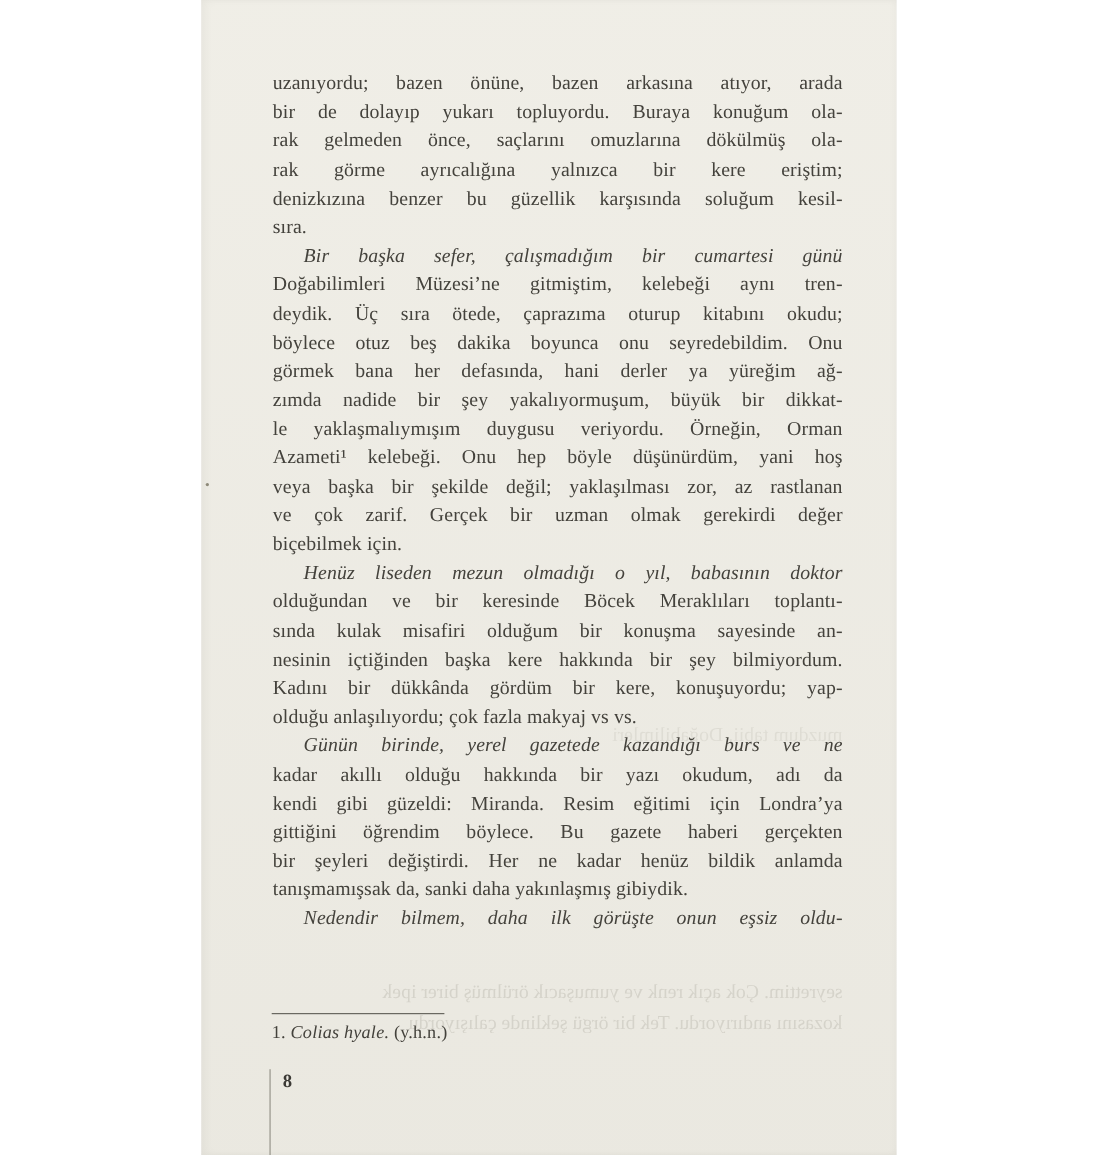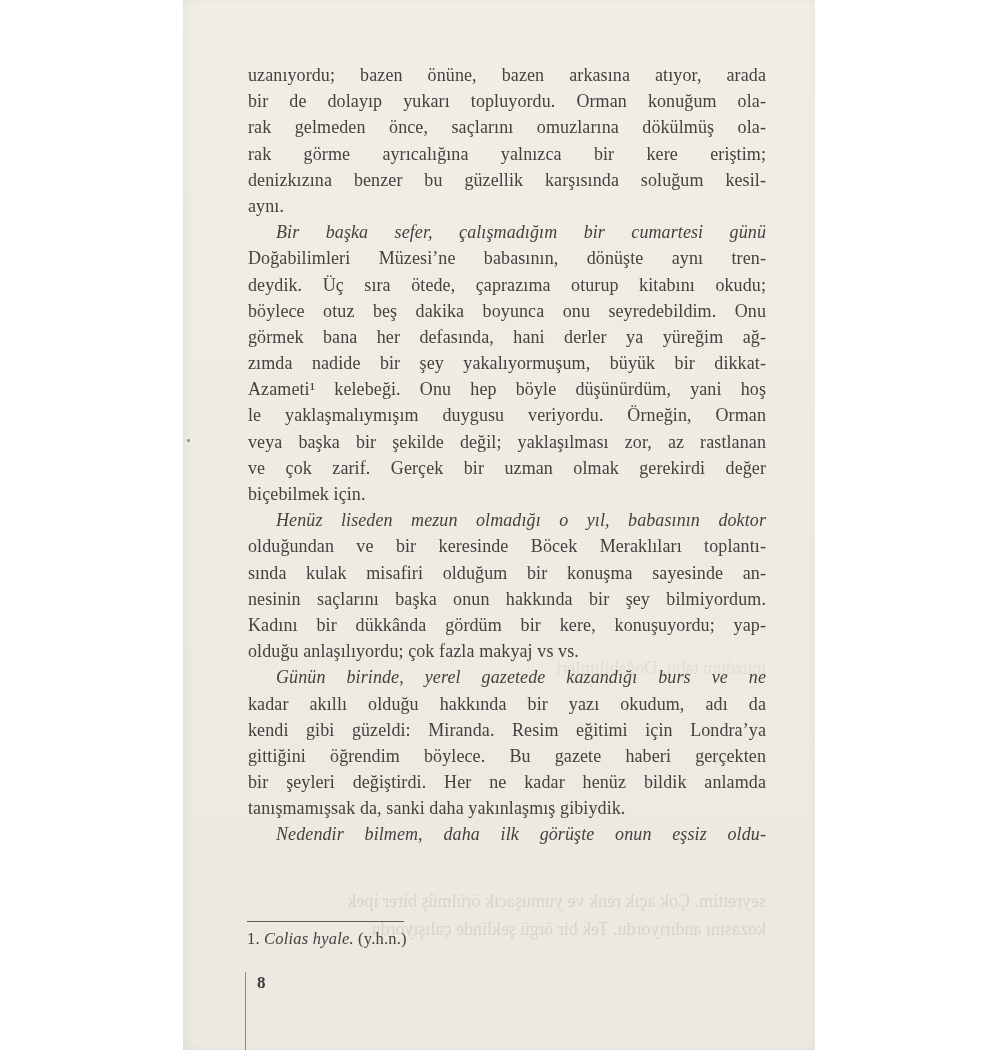--- a/index.html
+++ b/index.html
@@ -106,40 +106,40 @@
     <div class="bleed" id="bleed-mid">
         <div class="bleed-line">muzdum tabii. Doğabilimleri</div>
       </div>
     <div class="bleed" id="bleed-bottom">
         <div class="bleed-line">seyrettim. Çok açık renk ve yumuşacık örülmüş birer ipek</div>
         <div class="bleed-line">kozasını andırıyordu. Tek bir örgü şeklinde çalışıyordu</div>
       </div>
 
     <div class="text-block" id="paragraphs">
         <div class="line">uzanıyordu; bazen önüne, bazen arkasına atıyor, arada</div>
-        <div class="line">bir de dolayıp yukarı topluyordu. Orman konuğum ola-</div>
+        <div class="line">bir de dolayıp yukarı topluyordu. Buraya konuğum ola-</div>
         <div class="line">rak gelmeden önce, saçlarını omuzlarına dökülmüş ola-</div>
         <div class="line">rak görme ayrıcalığına yalnızca bir kere eriştim;</div>
         <div class="line">denizkızına benzer bu güzellik karşısında soluğum kesil-</div>
-        <div class="line endline">aynı.</div>
+        <div class="line endline">sıra.</div>
         <div class="line indent">Bir başka sefer, çalışmadığım bir cumartesi günü</div>
-        <div class="line">Doğabilimleri Müzesi’ne babasının, dönüşte aynı tren-</div>
+        <div class="line">Doğabilimleri Müzesi’ne gitmiştim, kelebeği aynı tren-</div>
         <div class="line">deydik. Üç sıra ötede, çaprazıma oturup kitabını okudu;</div>
         <div class="line">böylece otuz beş dakika boyunca onu seyredebildim. Onu</div>
         <div class="line">görmek bana her defasında, hani derler ya yüreğim ağ-</div>
         <div class="line">zımda nadide bir şey yakalıyormuşum, büyük bir dikkat-</div>
+        <div class="line">le yaklaşmalıymışım duygusu veriyordu. Örneğin, Orman</div>
         <div class="line">Azameti¹ kelebeği. Onu hep böyle düşünürdüm, yani hoş</div>
-        <div class="line">le yaklaşmalıymışım duygusu veriyordu. Örneğin, Orman</div>
         <div class="line">veya başka bir şekilde değil; yaklaşılması zor, az rastlanan</div>
         <div class="line">ve çok zarif. Gerçek bir uzman olmak gerekirdi değer</div>
         <div class="line endline">biçebilmek için.</div>
         <div class="line indent">Henüz liseden mezun olmadığı o yıl, babasının doktor</div>
         <div class="line">olduğundan ve bir keresinde Böcek Meraklıları toplantı-</div>
         <div class="line">sında kulak misafiri olduğum bir konuşma sayesinde an-</div>
-        <div class="line">nesinin saçlarını başka onun hakkında bir şey bilmiyordum.</div>
+        <div class="line">nesinin içtiğinden başka kere hakkında bir şey bilmiyordum.</div>
         <div class="line">Kadını bir dükkânda gördüm bir kere, konuşuyordu; yap-</div>
         <div class="line endline">olduğu anlaşılıyordu; çok fazla makyaj vs vs.</div>
         <div class="line indent">Günün birinde, yerel gazetede kazandığı burs ve ne</div>
         <div class="line">kadar akıllı olduğu hakkında bir yazı okudum, adı da</div>
         <div class="line">kendi gibi güzeldi: Miranda. Resim eğitimi için Londra’ya</div>
         <div class="line">gittiğini öğrendim böylece. Bu gazete haberi gerçekten</div>
         <div class="line">bir şeyleri değiştirdi. Her ne kadar henüz bildik anlamda</div>
         <div class="line endline">tanışmamışsak da, sanki daha yakınlaşmış gibiydik.</div>
         <div class="line indent">Nedendir bilmem, daha ilk görüşte onun eşsiz oldu-</div>
       </div>

